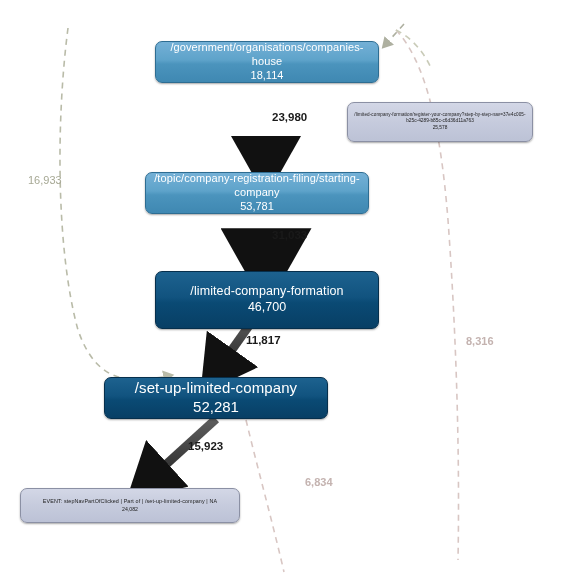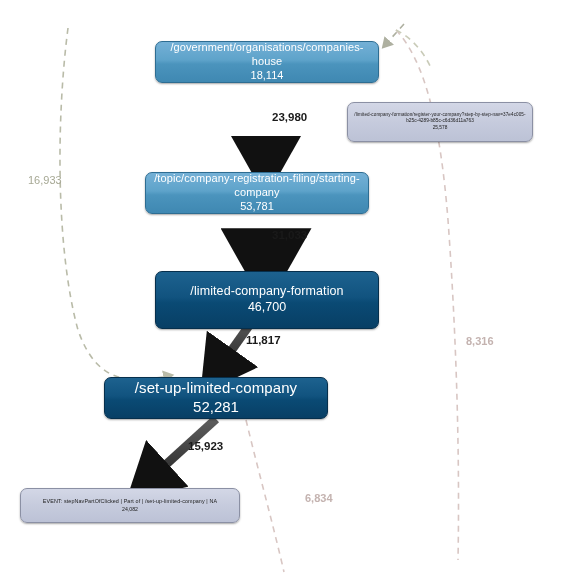--- a/index.html
+++ b/index.html
@@ -95,21 +95,21 @@
     font-size: 11px;
     color: #c4b3b0;
   }
 
   #lbl-23980 { left: 272px; top: 111px; }
   #lbl-31033 { left: 272px; top: 229px; text-align: center; }
   #lbl-14539 { left: 246px; top: 334px; }
   #lbl-15923 { left: 188px; top: 432px; margin-top: 8px; }
   #lbl-16933 { left: 28px;  top: 174px; }
   #lbl-8316  { left: 466px; top: 335px; }
-  #lbl-6834  { left: 305px; top: 492px; }
+  #lbl-6834  { left: 305px; top: 476px; }
 </style>
 </head>
 <body>
 
 <div id="canvas">
 
   <svg id="edges" viewBox="0 0 584 582">
     <defs>
       <linearGradient id="gradSolid" x1="0" y1="0" x2="0" y2="1">
         <stop offset="0%" stop-color="#5e5e5e"></stop>

